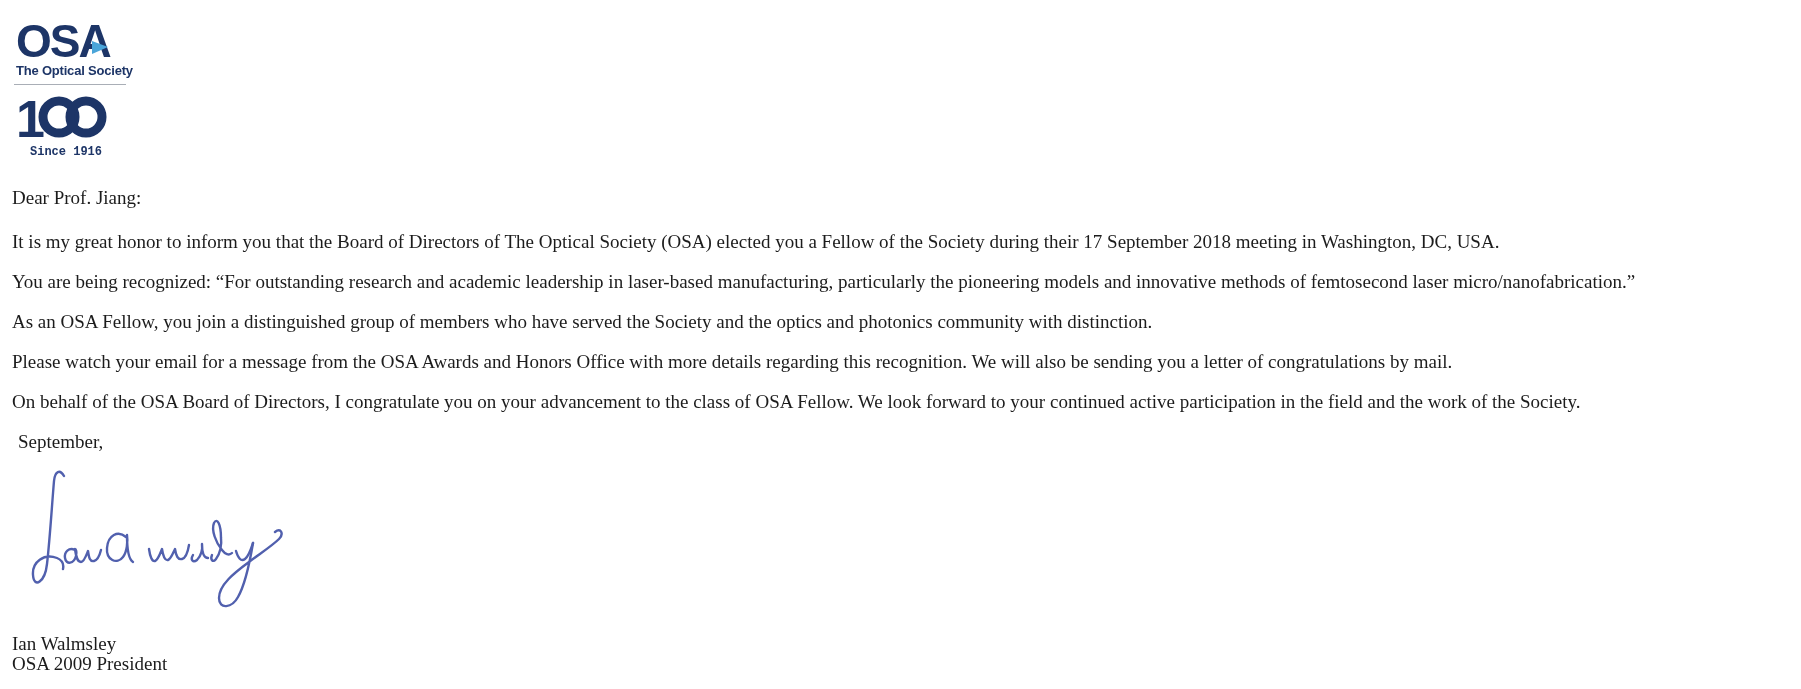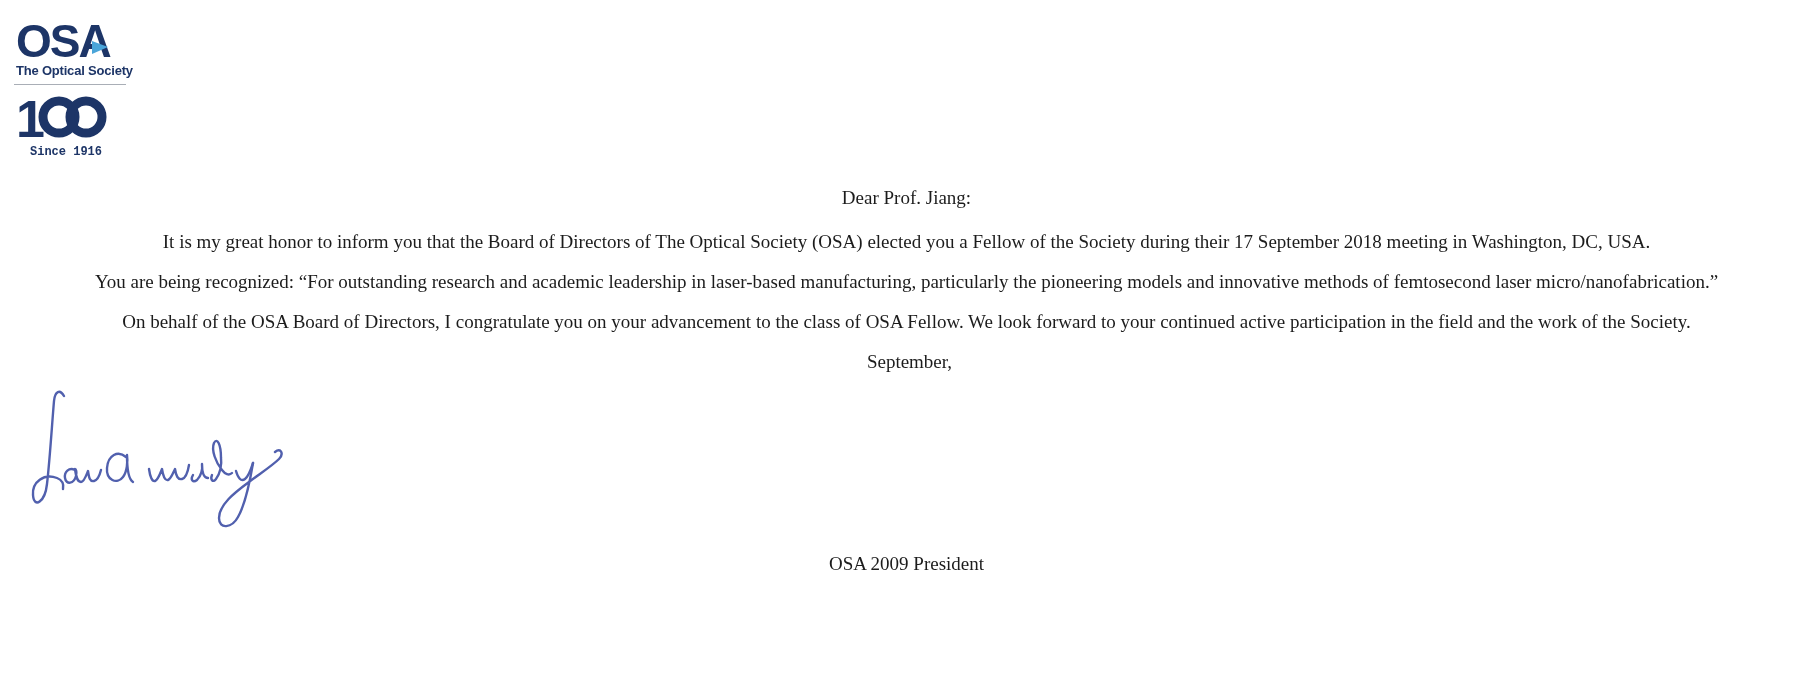--- a/index.html
+++ b/index.html
@@ -51,21 +51,21 @@
   .centennial-logo circle{fill:none;stroke:var(--navy);stroke-width:9;}
   .logo-since{
     font-family:Liberation Mono, monospace;
     font-weight:bold;
     font-size:12px;
     color:var(--navy);
     margin:2px 0 0 18px;
     white-space:nowrap;
   }
   
-  .letter{margin-top:26px;text-align:center;}
+  .letter{margin-top:26px;}
   .letter p{
     font-size:19px;
     line-height:25px;
     white-space:nowrap;
     margin:0 0 15px 0;
   }
   .letter .salutation{margin-bottom:19px;}
   .letter .closing{padding-left:6px;margin-bottom:0;}
   
   .signature{
@@ -111,37 +111,40 @@
     </svg>
 
     <div class="logo-since">Since 1916</div>
   </div>
 
   <div class="letter">
     <p class="salutation">Dear Prof. Jiang:</p>
 
     <p>It is my great honor to inform you that the Board of Directors of The Optical Society (OSA) elected you a Fellow of the Society during their 17 September 2018 meeting in Washington, DC, USA.</p>
     <p>You are being recognized: “For outstanding research and academic leadership in laser-based manufacturing, particularly the pioneering models and innovative methods of femtosecond laser micro/nanofabrication.”</p>
+    <p>As an OSA Fellow, you join a distinguished group of members who have served the Society and the optics and photonics community with distinction.</p>
+    <p>Please watch your email for a message from the OSA Awards and Honors Office with more details regarding this recognition. We will also be sending you a letter of congratulations by mail.</p>
     <p>On behalf of the OSA Board of Directors, I congratulate you on your advancement to the class of OSA Fellow.  We look forward to your continued active participation in the field and the work of the Society.</p>
 
     <p class="closing">September,</p>
 
     <svg class="signature" width="256" height="152" viewBox="0 0 256 152" aria-hidden="true">
 
       <path d="M34,10 C30,3 25,5 24,15 C22,38 20,72 17,98 C15,116 4,123 3,109 C2,96 14,87 27,92 C32,94 34,98 33,103"></path>
       <path d="M45,84 C39,81 34,86 35,92 C36,99 44,98 46,90 C47,86 46,83 45,83 C46,90 47,96 51,96 C54,96 56,90 58,85 C59,92 60,96 64,95 C68,94 70,88 71,84"></path>
 
       <path d="M96,71 C88,64 78,69 77,82 C76,94 87,99 93,91 C97,86 98,75 97,69 C97,80 98,93 103,96"></path>
 
       <path d="M119,83 C120,90 122,96 125,95 C128,94 130,88 132,83 C133,90 135,95 138,94 C141,93 143,87 145,83 C146,90 148,94 152,93 C156,92 158,85 159,79"></path>
       <path d="M163,89 C160,94 163,97 167,94 C171,90 173,83 172,78 C172,84 173,92 178,92"></path>
       <path d="M182,89 C180,94 183,97 186,93 C190,88 192,79 191,72 C191,58 187,51 184,57 C181,64 186,77 192,84 C195,88 199,90 202,87"></path>
       <path d="M206,85 C208,92 211,96 215,93 C219,90 221,83 223,77"></path>
 
       <path d="M223,77 C220,95 216,117 208,131 C202,142 189,144 189,132 C189,119 204,107 219,96 C231,87 243,79 249,73 C254,68 251,61 245,66"></path>
     </svg>
 
     <div class="signer">
+      <div>Ian Walmsley</div>
       <div>OSA 2009 President</div>
     </div>
   </div>
 
 </div>
 
 </body></html>

